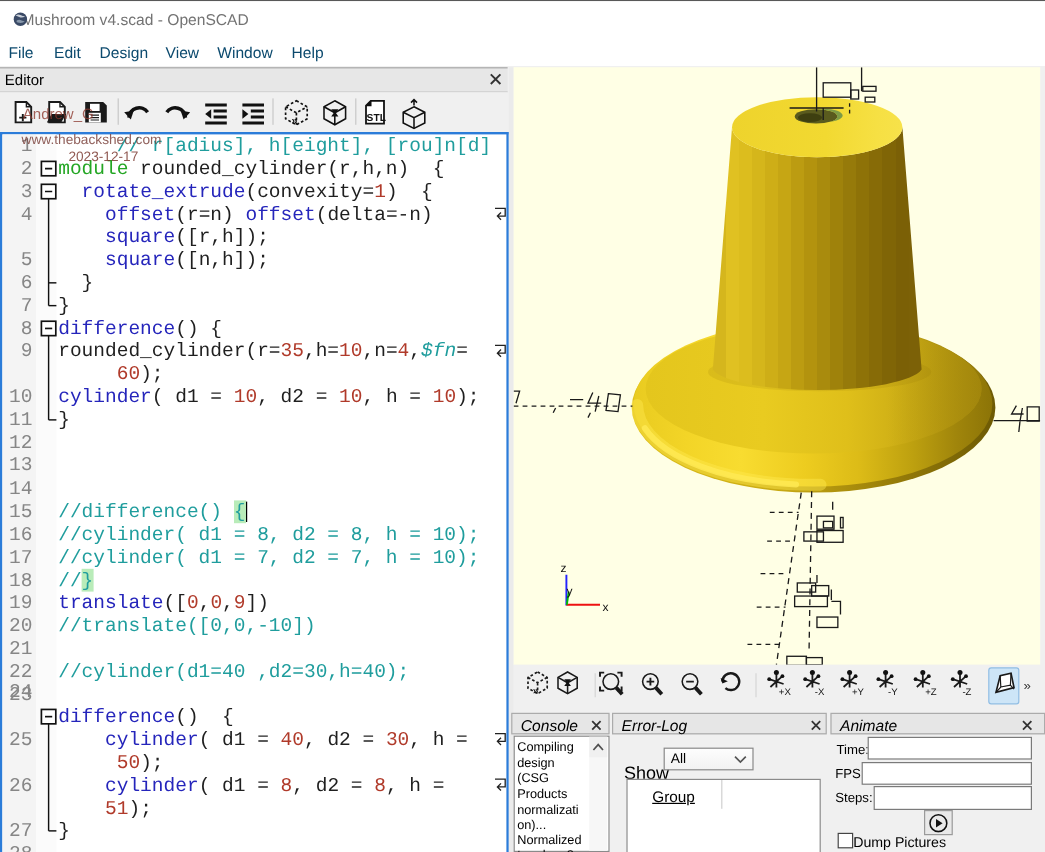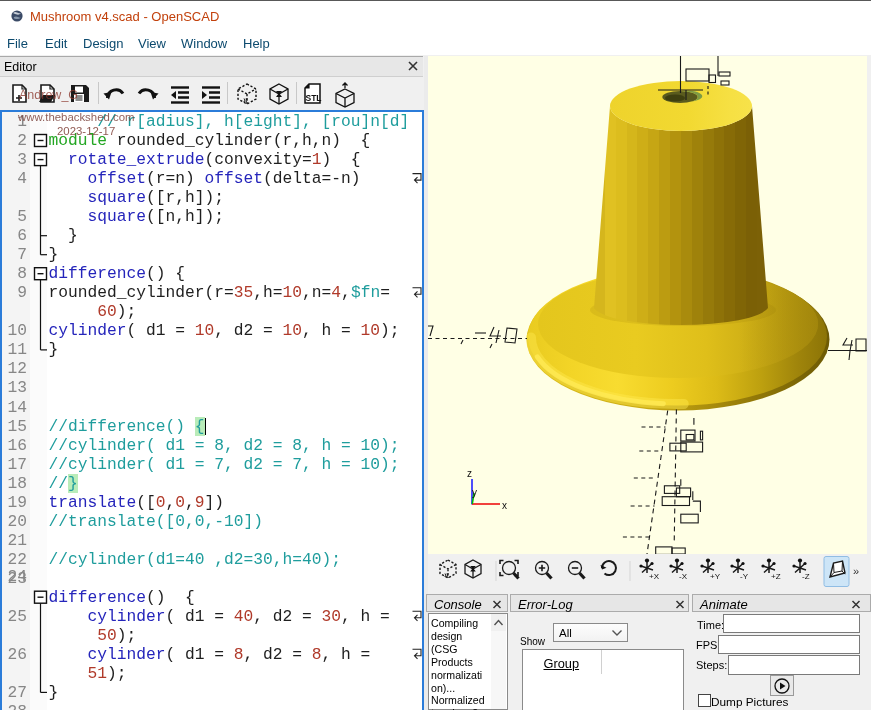--- a/index.html
+++ b/index.html
@@ -2,21 +2,21 @@
 <html><head>
 <meta charset="utf-8">
 <style>
 html,body{margin:0;padding:0;}
 body{width:871px;height:710px;position:relative;overflow:hidden;background:#f0f0f0;
   font-family:"Liberation Sans",sans-serif;}
 .abs{position:absolute;}
 
 #topline{left:0;top:0;width:871px;height:1px;background:#585858;}
 #titlebar{left:0;top:1px;width:871px;height:29px;background:#ffffff;}
-#title{left:30px;top:9px;font-size:13px;color:#c2410c;}
+#title{left:18px;top:9px;font-size:13px;color:#737373;}
 #menubar{left:0;top:30px;width:871px;height:25px;background:#ffffff;}
 .mi{top:36px;font-size:13px;color:#0c4a6e;text-align:center;}
 
 #edhead{left:0;top:56px;width:423px;height:21px;background:#e7e7e7;
   border-top:1px solid #a9a9a9;border-bottom:1px solid #cfcfcf;box-sizing:border-box;}
 #edhead span{position:absolute;left:4px;top:3px;font-size:12.5px;color:#000;}
 #edtool{left:0;top:77px;width:423px;height:33px;background:#f0f0f0;}
 .tsep{top:82px;width:1px;height:22px;background:#c8c8c8;}
 #editor{left:0;top:110px;width:424px;height:600px;background:#ffffff;
   border-left:2px solid #2b7cd9;border-top:2px solid #2b7cd9;border-right:2px solid #2b7cd9;
@@ -26,21 +26,21 @@
 
 .row,.num{font-family:"Liberation Mono",monospace;font-size:16.25px;line-height:19px;
   white-space:pre;}
 .row{left:48.5px;}
 .num{color:#868686;text-align:right;width:26px;left:1px;}
 .c{color:#1f9d9d;} 
 .b{color:#2525bb;} 
 .g{color:#23a623;} 
 .n{color:#b03a2a;} 
 .k{color:#1f1f1f;} 
-.t{color:#1f9d9d;} 
+.t{color:#1f9d9d;font-style:italic;} 
 .mbr{background:#b9ecb9;}
 
 #split{left:424px;top:56px;width:4px;height:654px;background:#ebebeb;}
 #redge{left:867px;top:56px;width:4px;height:654px;background:#f0f0f0;}
 
 #vp{left:428px;top:56px;width:439px;height:498px;background:#ffffe5;}
 
 #vtool{left:428px;top:554px;width:439px;height:39px;background:#f0f0f0;}
 
 .phead{background:#e6e6e6;border:1px solid #ababab;box-sizing:border-box;}
@@ -424,21 +424,21 @@
 <div class="abs cline" style="top:655.7px">Products</div>
 <div class="abs cline" style="top:668.6px">normalizati</div>
 <div class="abs cline" style="top:681.5px">on)...</div>
 <div class="abs cline" style="top:694.4px">Normalized</div>
 <div class="abs cline" style="top:707.3px">tree has 2</div>
 <div class="abs" style="left:491px;top:614px;width:15px;height:95px;background:#f7f7f7;"></div>
 <div class="abs" style="left:491px;top:614px;width:15px;height:17px;background:#f0f0f0;"></div>
 <svg class="abs" style="left:493px;top:619px" width="11" height="8" viewBox="0 0 11 8">
     <path d="M1.5,6 L5.5,1.5 L9.5,6" stroke="#505050" stroke-width="1.4" fill="none"></path>
   </svg>
-<div class="abs albl" style="left:520px;top:636px;font-size:10px;">Show</div>
+<div class="abs albl" style="left:520px;top:636px;font-size:15px;">Show</div>
 <div class="abs inp" style="left:553px;top:622.5px;width:74.5px;height:19px;background:linear-gradient(#fdfdfd,#f2f2f2);border-color:#8a8a8a;"></div>
 <div class="abs albl" style="left:559px;top:626.5px;font-size:11.5px;">All</div>
 <svg class="abs" style="left:611px;top:628.5px" width="12" height="8" viewBox="0 0 12 8">
     <path d="M1.5,1.5 L6,6 L10.5,1.5" stroke="#555" stroke-width="1.4" fill="none"></path>
   </svg>
 <div class="abs" style="left:522px;top:648.5px;width:162px;height:62px;background:#fff;border:1px solid #8a8a8a;box-sizing:border-box;"></div>
 <div class="abs albl" style="left:543.5px;top:655.5px;font-size:12.8px;text-decoration:underline;">Group</div>
 <div class="abs" style="left:600.5px;top:650px;width:1px;height:24px;background:#d0d0d0;"></div>
 <div class="abs albl" style="left:697px;top:618.5px;">Time:</div>
 <div class="abs inp" style="left:723px;top:613.5px;width:137px;height:19.5px;"></div>

